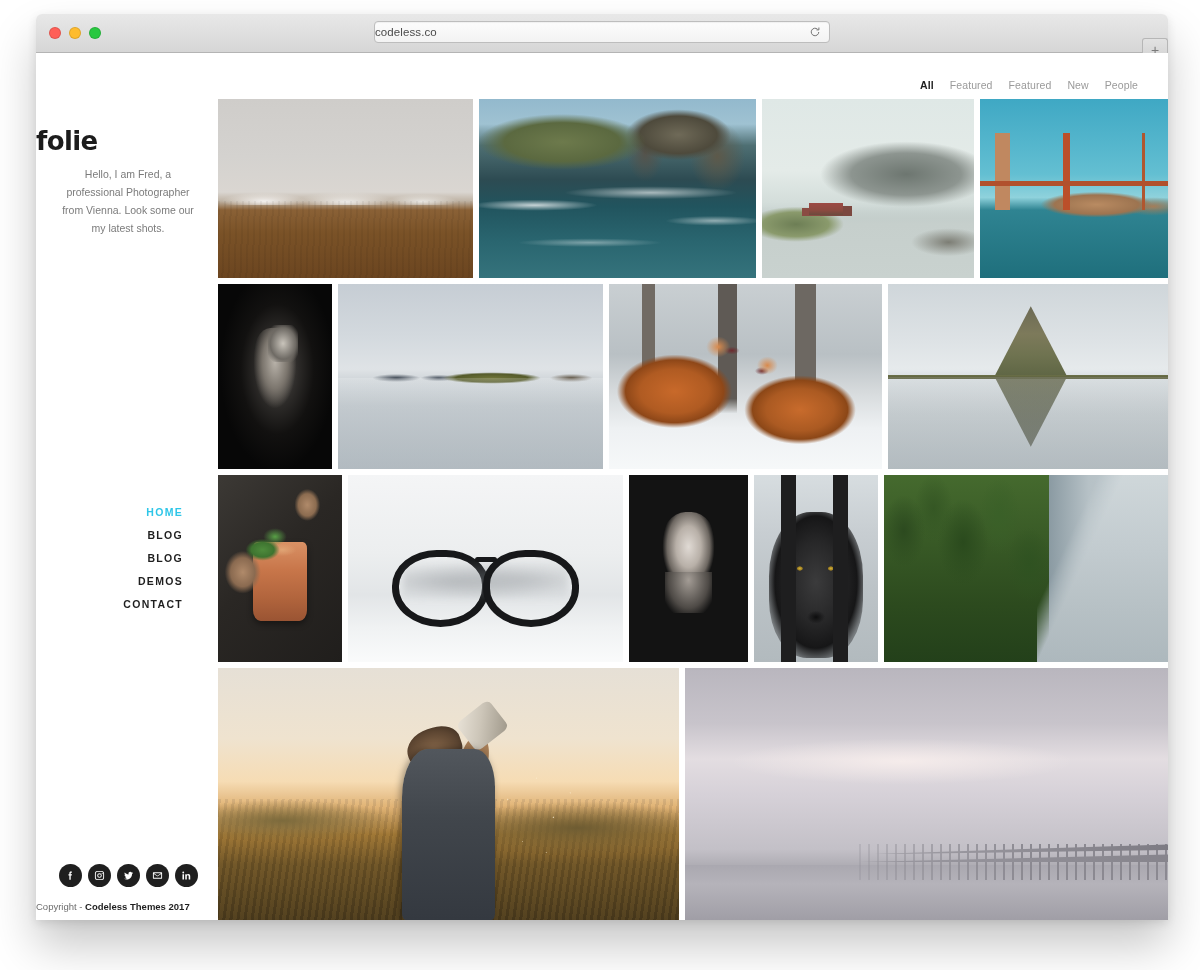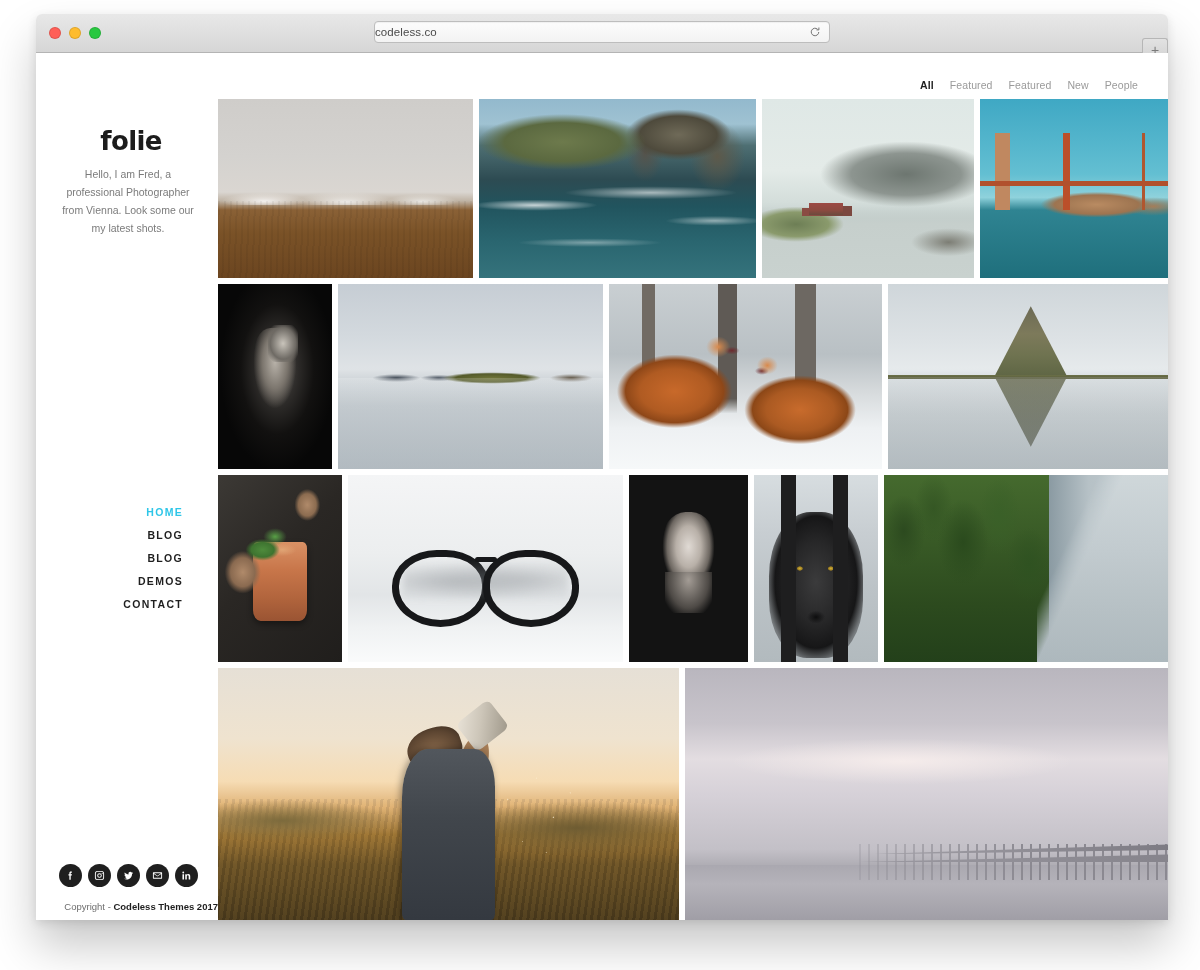--- a/index.html
+++ b/index.html
@@ -109,27 +109,25 @@
     width: 182px;
     height: 867px;
     background: #ffffff;
     padding: 0;
   }
 
   .logo {
     position: absolute;
     top: 73px;
     width: 100%;
-    text-align: center;
     font-size: 26px;
     font-weight: 700;
     color: #1c1c1c;
     letter-spacing: -0.6px;
     font-family: "DejaVu Sans", sans-serif;
-    padding-left: 8px;
   }
 
   .tagline {
     position: absolute;
     top: 112px;
     left: 22px;
     width: 140px;
     text-align: center;
     font-size: 10.5px;
     line-height: 1.72;
@@ -171,21 +169,21 @@
     color: #ffffff;
     cursor: pointer;
   }
   .social-icon svg { width: 11px; height: 11px; fill: #fff; }
 
   .copyright {
     position: absolute;
     left: 0;
     top: 848px;
     width: 182px;
-    text-align: right;
+    text-align: left;
     font-size: 9.5px;
     color: #6d6d6d;
   }
   .copyright b { color: #1f1f1f; font-weight: 700; }
 
   
   .filter-menu {
     position: absolute;
     right: 30px;
     top: 26px;

